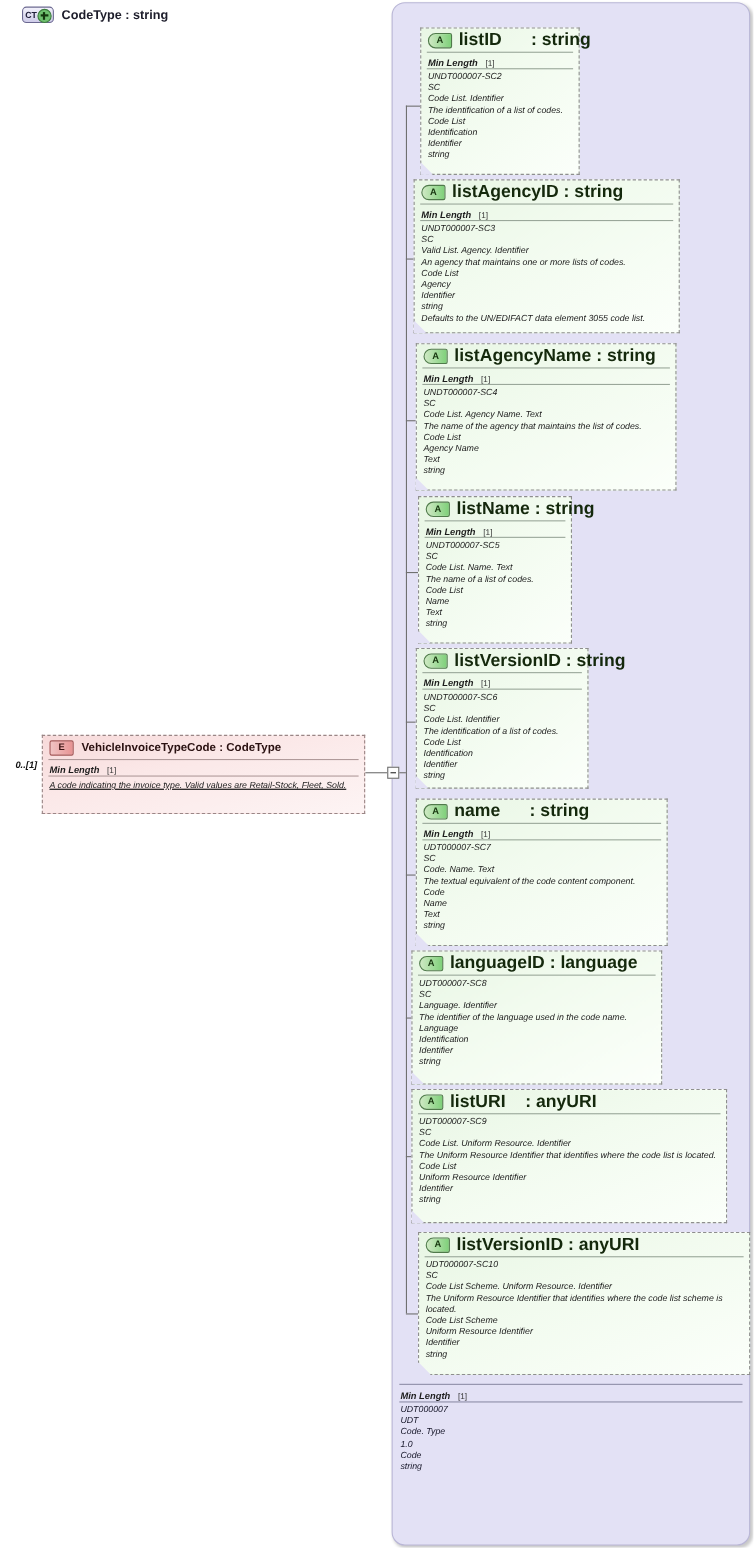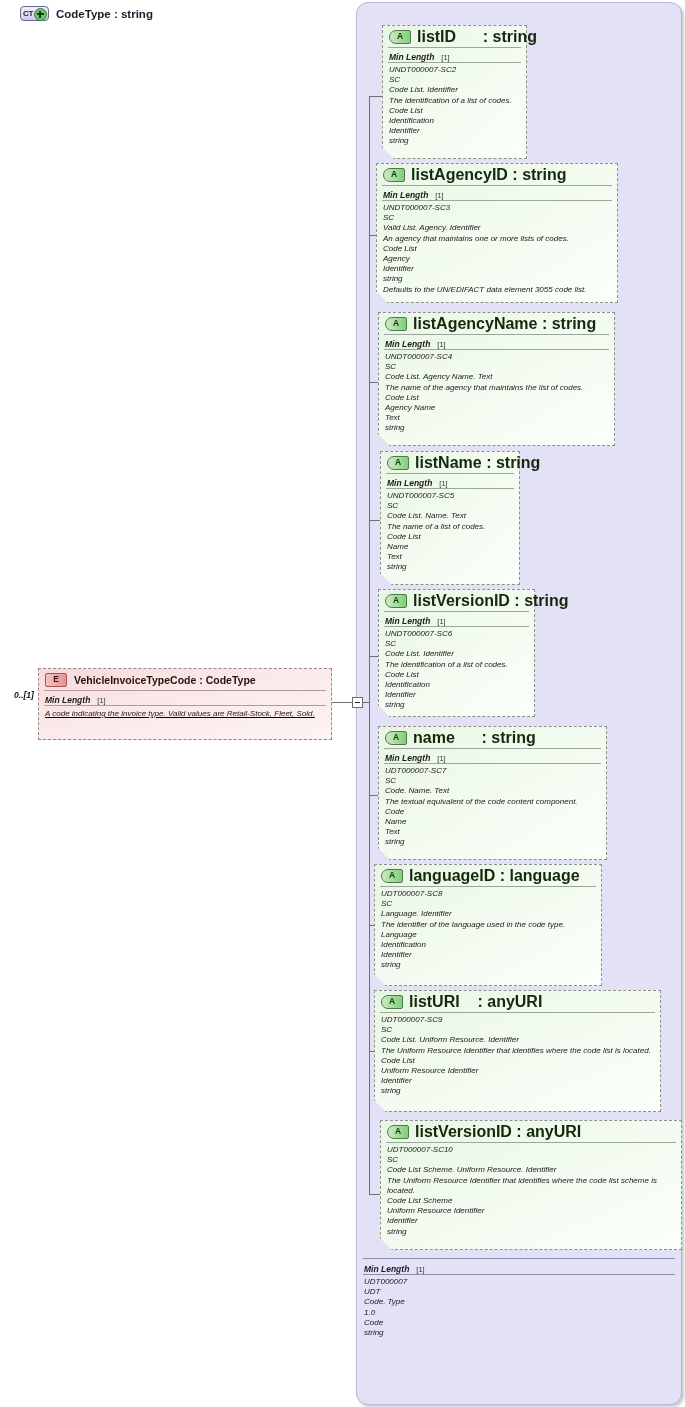--- a/index.html
+++ b/index.html
@@ -332,21 +332,21 @@
           <span class="a-icon">
             <span>A</span>
           </span>
           <span class="attr-name">languageID : language</span>
         </div>
         <div class="rule"></div>
         <div class="doc-lines">
           <div>UDT000007-SC8</div>
           <div>SC</div>
           <div>Language. Identifier</div>
-          <div>The identifier of the language used in the code type.</div>
+          <div>The identifier of the language used in the code name.</div>
           <div>Language</div>
           <div>Identification</div>
           <div>Identifier</div>
           <div>string</div>
         </div>
         <span class="notch"></span>
       </div>
       <div class="attr-box" style="left: 362px; top: 990px; width: 287px; height: 122px;">
         <div class="attr-head">
           <span class="a-icon">

